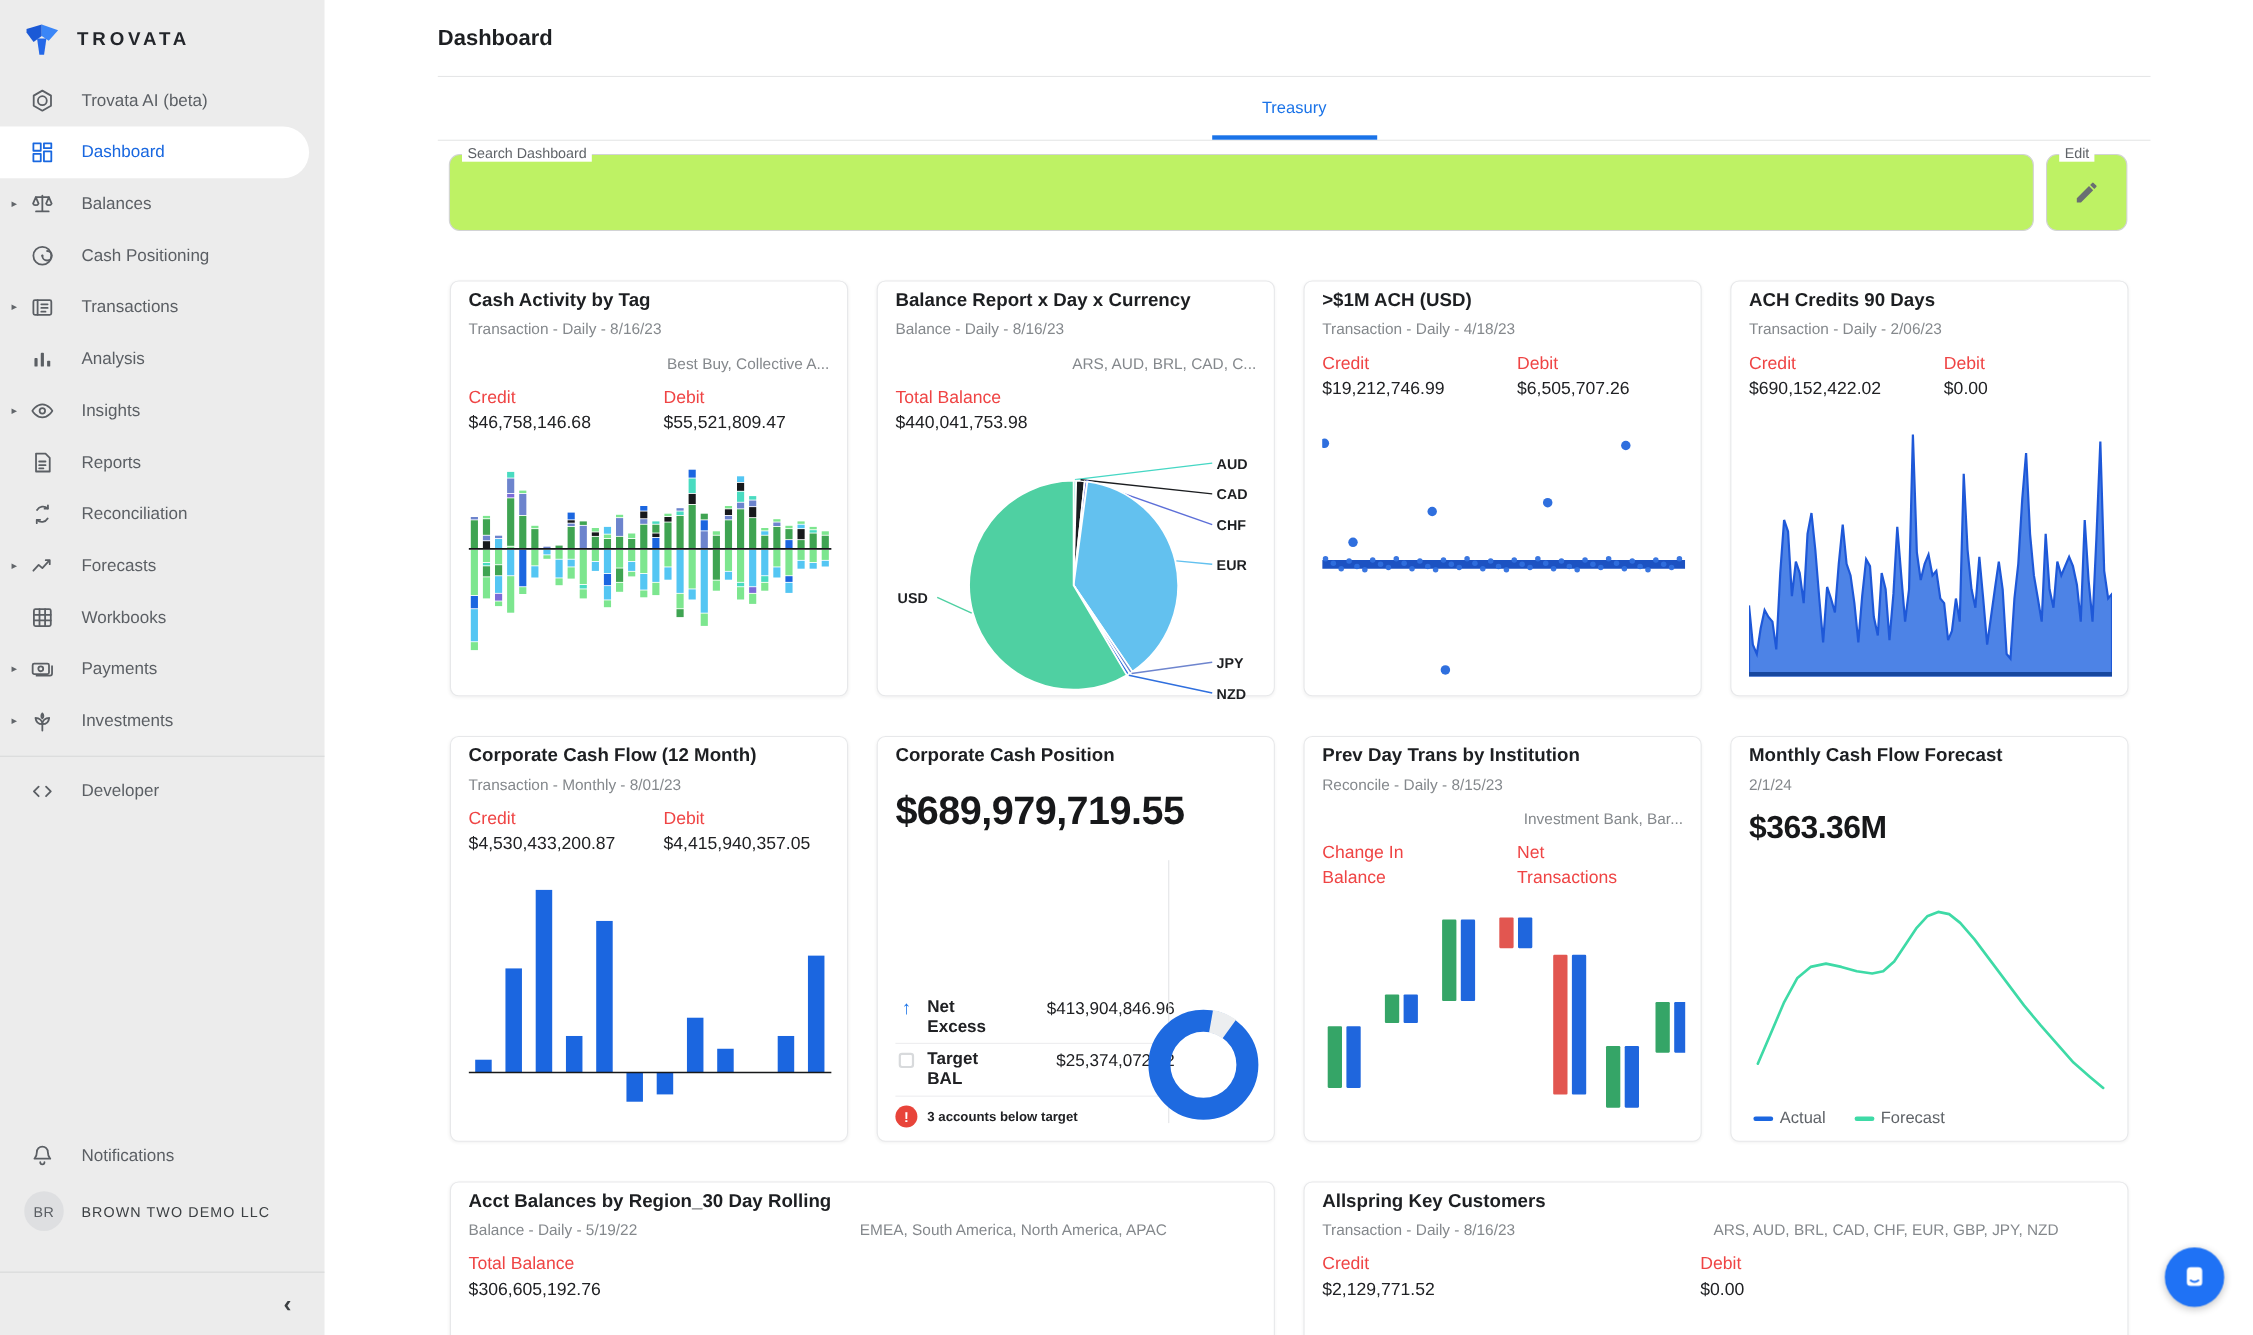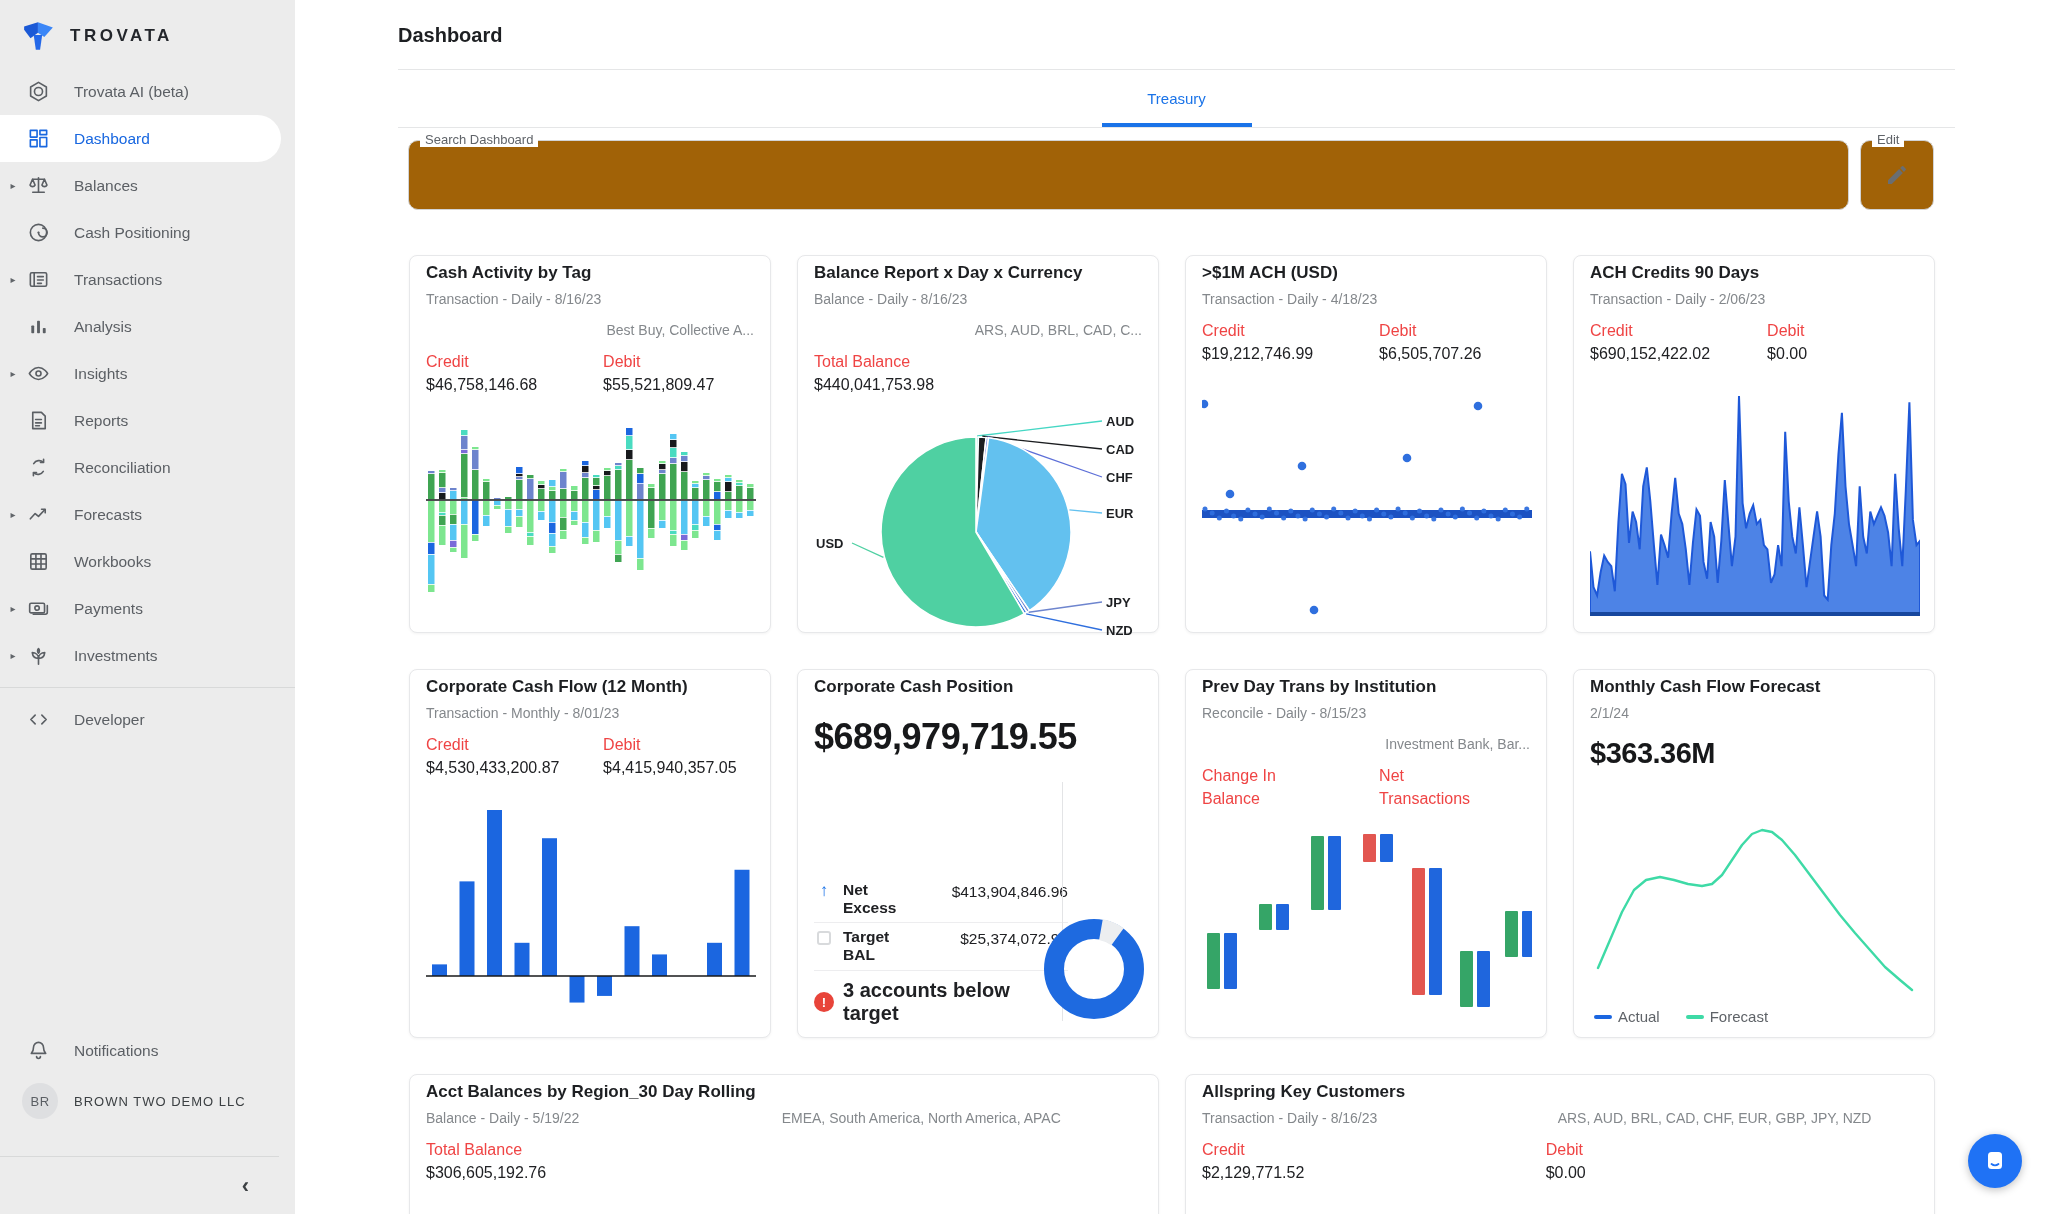--- a/index.html
+++ b/index.html
@@ -10,39 +10,39 @@
   
   .sidebar { width:295px; height:100%; background:#ececec; flex:0 0 295px; position:relative; }
   .brand { display:flex; align-items:center; gap:14px; padding:20px 0 16px 22px; cursor:pointer; }
   .brand-name { font-size:17px; font-weight:700; letter-spacing:3.5px; color:#23262b; }
   .nav-item { display:flex; align-items:center; height:47px; cursor:pointer; color:#5b5f64; font-size:15.5px; position:relative; }
   .nav-item .caret { width:26px; text-align:center; font-size:10px; color:#61656a; flex:0 0 26px; }
   .nav-item .nicon { width:24px; height:24px; margin-right:24px; flex:0 0 24px; display:flex; align-items:center; justify-content:center; }
   .nav-item .nicon svg { width:23px; height:23px; }
   .nav-item.active { background:#fff; color:#1867e0; font-weight:500; border-radius:0 26px 26px 0; margin-right:14px; }
   .side-divider { height:1px; background:#d8d9d9; margin:8px 0; }
-  .sidebar-bottom { position:absolute; left:0; right:16px; bottom:0; }
+  .sidebar-bottom { position:absolute; left:0; right:0; bottom:0; }
   .account-row { display:flex; align-items:center; height:54px; padding-left:22px; gap:16px; cursor:pointer; margin-bottom:28px; }
   .avatar { width:36px; height:36px; border-radius:50%; background:#dedfe1; color:#5b5f64; font-size:13px; font-weight:500;
     display:flex; align-items:center; justify-content:center; letter-spacing:.5px; }
   .account-name { font-size:13px; letter-spacing:1px; color:#3c4043; }
   .collapse-row { border-top:1px solid #d8d9d9; height:58px; display:flex; align-items:center; justify-content:flex-end; padding-right:30px; }
   .collapse-btn { font-size:22px; color:#3c4043; cursor:pointer; font-weight:700; line-height:1; }
 
   
   main { flex:1; padding:24px 93px 0 103px; position:relative; }
   .page-title { font-size:20px; font-weight:700; color:#1d1f22; margin-bottom:22px; }
   .hdivider { height:1px; background:#e5e6e7; }
   .tabs { display:flex; justify-content:center; height:57px; }
   .tab { width:192px; text-align:center; font-size:15px; color:#5f6368; cursor:pointer; position:relative;
     display:flex; align-items:center; justify-content:center; }
   .tab.active { color:#1a73e8; }
   .tab.active::after { content:""; position:absolute; left:21px; right:21px; bottom:0; height:4px; background:#1a73e8; }
   .search-row { display:flex; margin-top:12px; gap:11px; padding-left:10px; }
-  .fieldbox { border:1.5px solid #d2d3d5; border-radius:10px; position:relative; height:70px; background:#a16207; }
+  .fieldbox { border:1.5px solid #d2d3d5; border-radius:10px; position:relative; height:70px; background:#bef264; }
   .float-label { position:absolute; top:-9px; left:11px; background:#fff; padding:0 5px; font-size:13px; color:#5f6368; white-space:nowrap; }
   .search-box { flex:0 0 1441px; }
   .search-box input { width:100%; height:100%; border:none; outline:none; background:transparent; font-size:16px; padding:0 16px;
     font-family:inherit; }
   .edit-btn { width:74px; display:flex; align-items:center; justify-content:center; cursor:pointer; }
 
   
   .grid { margin:45px 0 0 11px; display:grid; grid-template-columns:repeat(4,362px); gap:36px 26px; }
   .card { background:#fff; border:1px solid #e7e8ea; border-radius:8px; box-shadow:0 1px 3px rgba(0,0,0,.05);
     padding:7px 16px 12px 16px; display:flex; flex-direction:column; position:relative; }
@@ -67,21 +67,21 @@
   .pos-stats { margin-top:auto; width:254px; }
   .s-row { display:flex; align-items:flex-start; gap:9px; padding:5px 0 6px 0; border-bottom:1px solid #ededef; }
   .s-icon { flex:0 0 20px; display:flex; justify-content:center; padding-top:1px; }
   .arrow-up { color:#1a73e8; font-weight:700; font-size:17px; line-height:1; }
   .chk { width:14px; height:14px; border:2px solid #d8dadc; border-radius:3px; margin-top:2px; }
   .s-label { font-size:15.5px; font-weight:700; max-width:80px; line-height:1.15; }
   .s-val { margin-left:auto; font-size:15.5px; text-align:right; padding-top:2px; }
   .alert-row { display:flex; align-items:center; gap:9px; padding-top:8px; }
   .alert-ico { width:20px; height:20px; border-radius:50%; background:#e8443a; color:#fff; font-weight:700; font-size:13px;
     display:flex; align-items:center; justify-content:center; flex:0 0 20px; }
-  .alert-txt { font-size:20px; font-weight:700; }
+  .alert-txt { font-size:12px; font-weight:700; }
   .vline { position:absolute; top:112px; bottom:16px; left:264px; width:1px; background:#e3e4e6; }
   .donut-wrap { position:absolute; right:12px; bottom:12px; }
 
   .legend { display:flex; gap:26px; align-items:center; margin-top:6px; padding-left:4px; }
   .leg-item { display:flex; align-items:center; gap:6px; font-size:15px; color:#5f6368; }
   .leg-dash { width:18px; height:4px; border-radius:2px; }
 
   
   .chat-fab { position:fixed; right:26px; bottom:26px; width:54px; height:54px; border-radius:50%; background:#1f72f5;
     display:flex; align-items:center; justify-content:center; cursor:pointer; box-shadow:0 2px 8px rgba(0,0,0,.25); }

